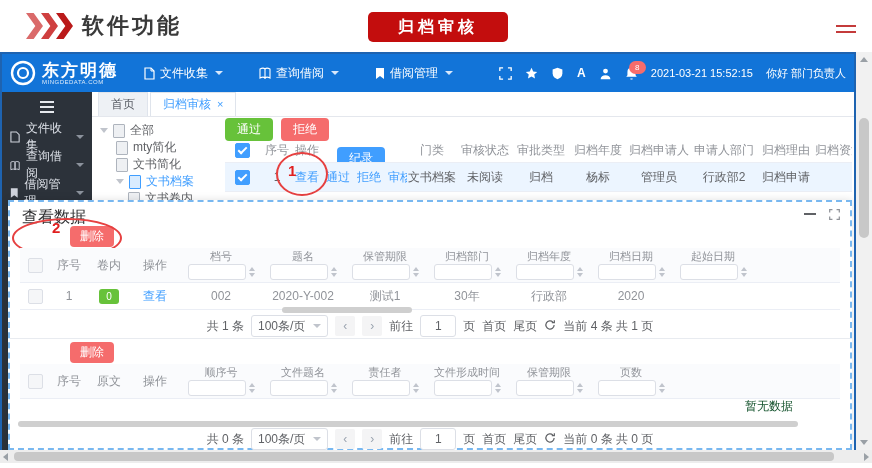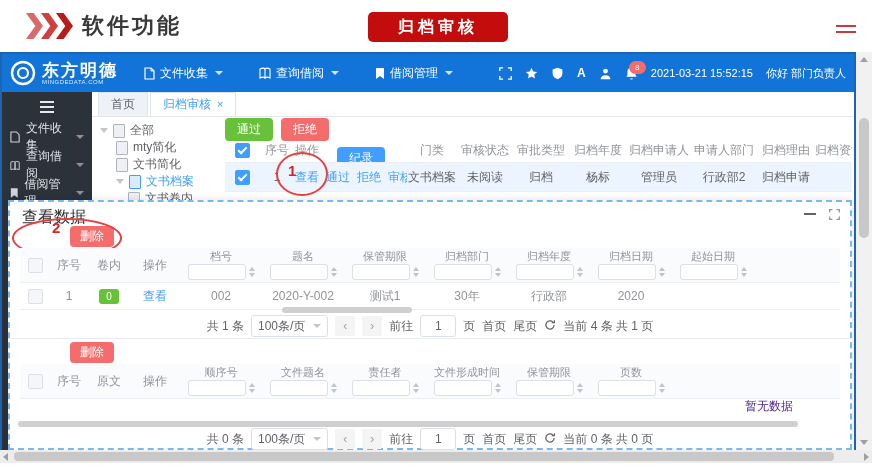--- a/index.html
+++ b/index.html
@@ -102,21 +102,21 @@
          font-size:12px;color:#606266;}
   .pg1{top:112px;height:24px;border-bottom:1px solid #e8ebf0;}
   .pg2{top:226px;height:22px;}
   .pg-select{display:inline-flex;align-items:center;gap:6px;border:1px solid #dcdfe6;border-radius:3px;height:20px;
          padding:0 6px;color:#606266;background:#fff;cursor:pointer;}
   .pg-select .caret-down{border-top-color:#c0c4cc;}
   .pg-btn{display:inline-block;width:20px;height:20px;line-height:20px;text-align:center;background:#f4f4f5;
          border-radius:2px;color:#9aa3af;cursor:pointer;}
   .pg-input{width:30px;height:18px;border:1px solid #dcdfe6;border-radius:3px;text-align:center;font-size:12px;color:#606266;}
   .pg-link{cursor:pointer;}
-  .empty-text{position:absolute;left:694px;top:196px;width:130px;text-align:center;font-size:12px;color:#4c1d95;}
+  .empty-text{position:absolute;left:694px;top:196px;width:130px;text-align:center;font-size:12px;color:#14532d;}
   
   .vscroll{position:absolute;left:856px;top:52px;width:16px;height:398px;background:#f1f1f1;}
   .vthumb{position:absolute;left:3px;top:66px;width:10px;height:120px;border-radius:5px;background:#c8c8c8;}
   .arr{position:absolute;width:0;height:0;}
   .arr-up{left:4px;top:5px;border-left:4px solid transparent;border-right:4px solid transparent;border-bottom:5px solid #9aa0a6;}
   .arr-dn{left:4px;bottom:5px;border-left:4px solid transparent;border-right:4px solid transparent;border-top:5px solid #9aa0a6;}
   .hscroll{position:absolute;left:0;top:450px;width:872px;height:13px;background:#ededed;}
   .hthumb-page{position:absolute;left:14px;top:2px;width:820px;height:9px;border-radius:4px;background:#c8c8c8;}
   .arr-l{left:3px;top:3px;border-top:4px solid transparent;border-bottom:4px solid transparent;border-right:5px solid #9aa0a6;}
   .arr-r{right:3px;top:3px;border-top:4px solid transparent;border-bottom:4px solid transparent;border-left:5px solid #9aa0a6;}

